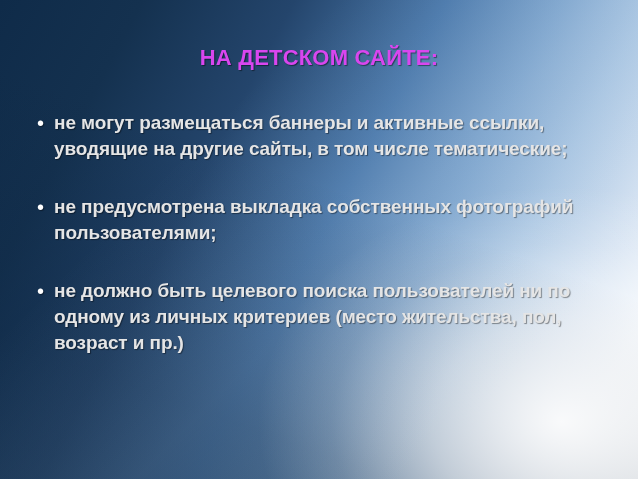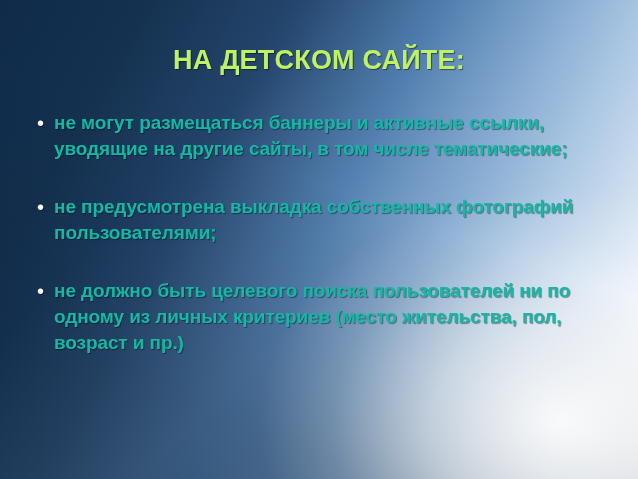--- a/index.html
+++ b/index.html
@@ -73,23 +73,23 @@
     position: absolute;
     inset: 0;
   }
 
   .slide-title {
     position: absolute;
     left: 0;
     right: 0;
     top: 45px;
     text-align: center;
-    font-size: 27px;
+    font-size: 22px;
     font-weight: bold;
-    color: #bef264;
+    color: #d946ef;
     letter-spacing: 0.2px;
     text-shadow: 1px 1px 1px rgba(0,0,0,0.45);
     white-space: nowrap;
   }
 
   .bullet-list {
     position: absolute;
     left: 32px;
     top: 110px;
     width: 575px;
@@ -111,21 +111,21 @@
     text-align: left;
     padding-left: 5px;
     box-sizing: border-box;
   }
 
   .bullet-text {
     flex: 1 1 auto;
     font-size: 19px;
     font-weight: bold;
     line-height: 26px;
-    color: #14b8a6;
+    color: #e5e5e5;
     text-shadow: 1px 1px 1px rgba(0,0,0,0.42);
     letter-spacing: -0.1px;
   }
 
   .bullet-item:last-child {
     margin-bottom: 0;
   }
 </style>
 </head>
 <body>

